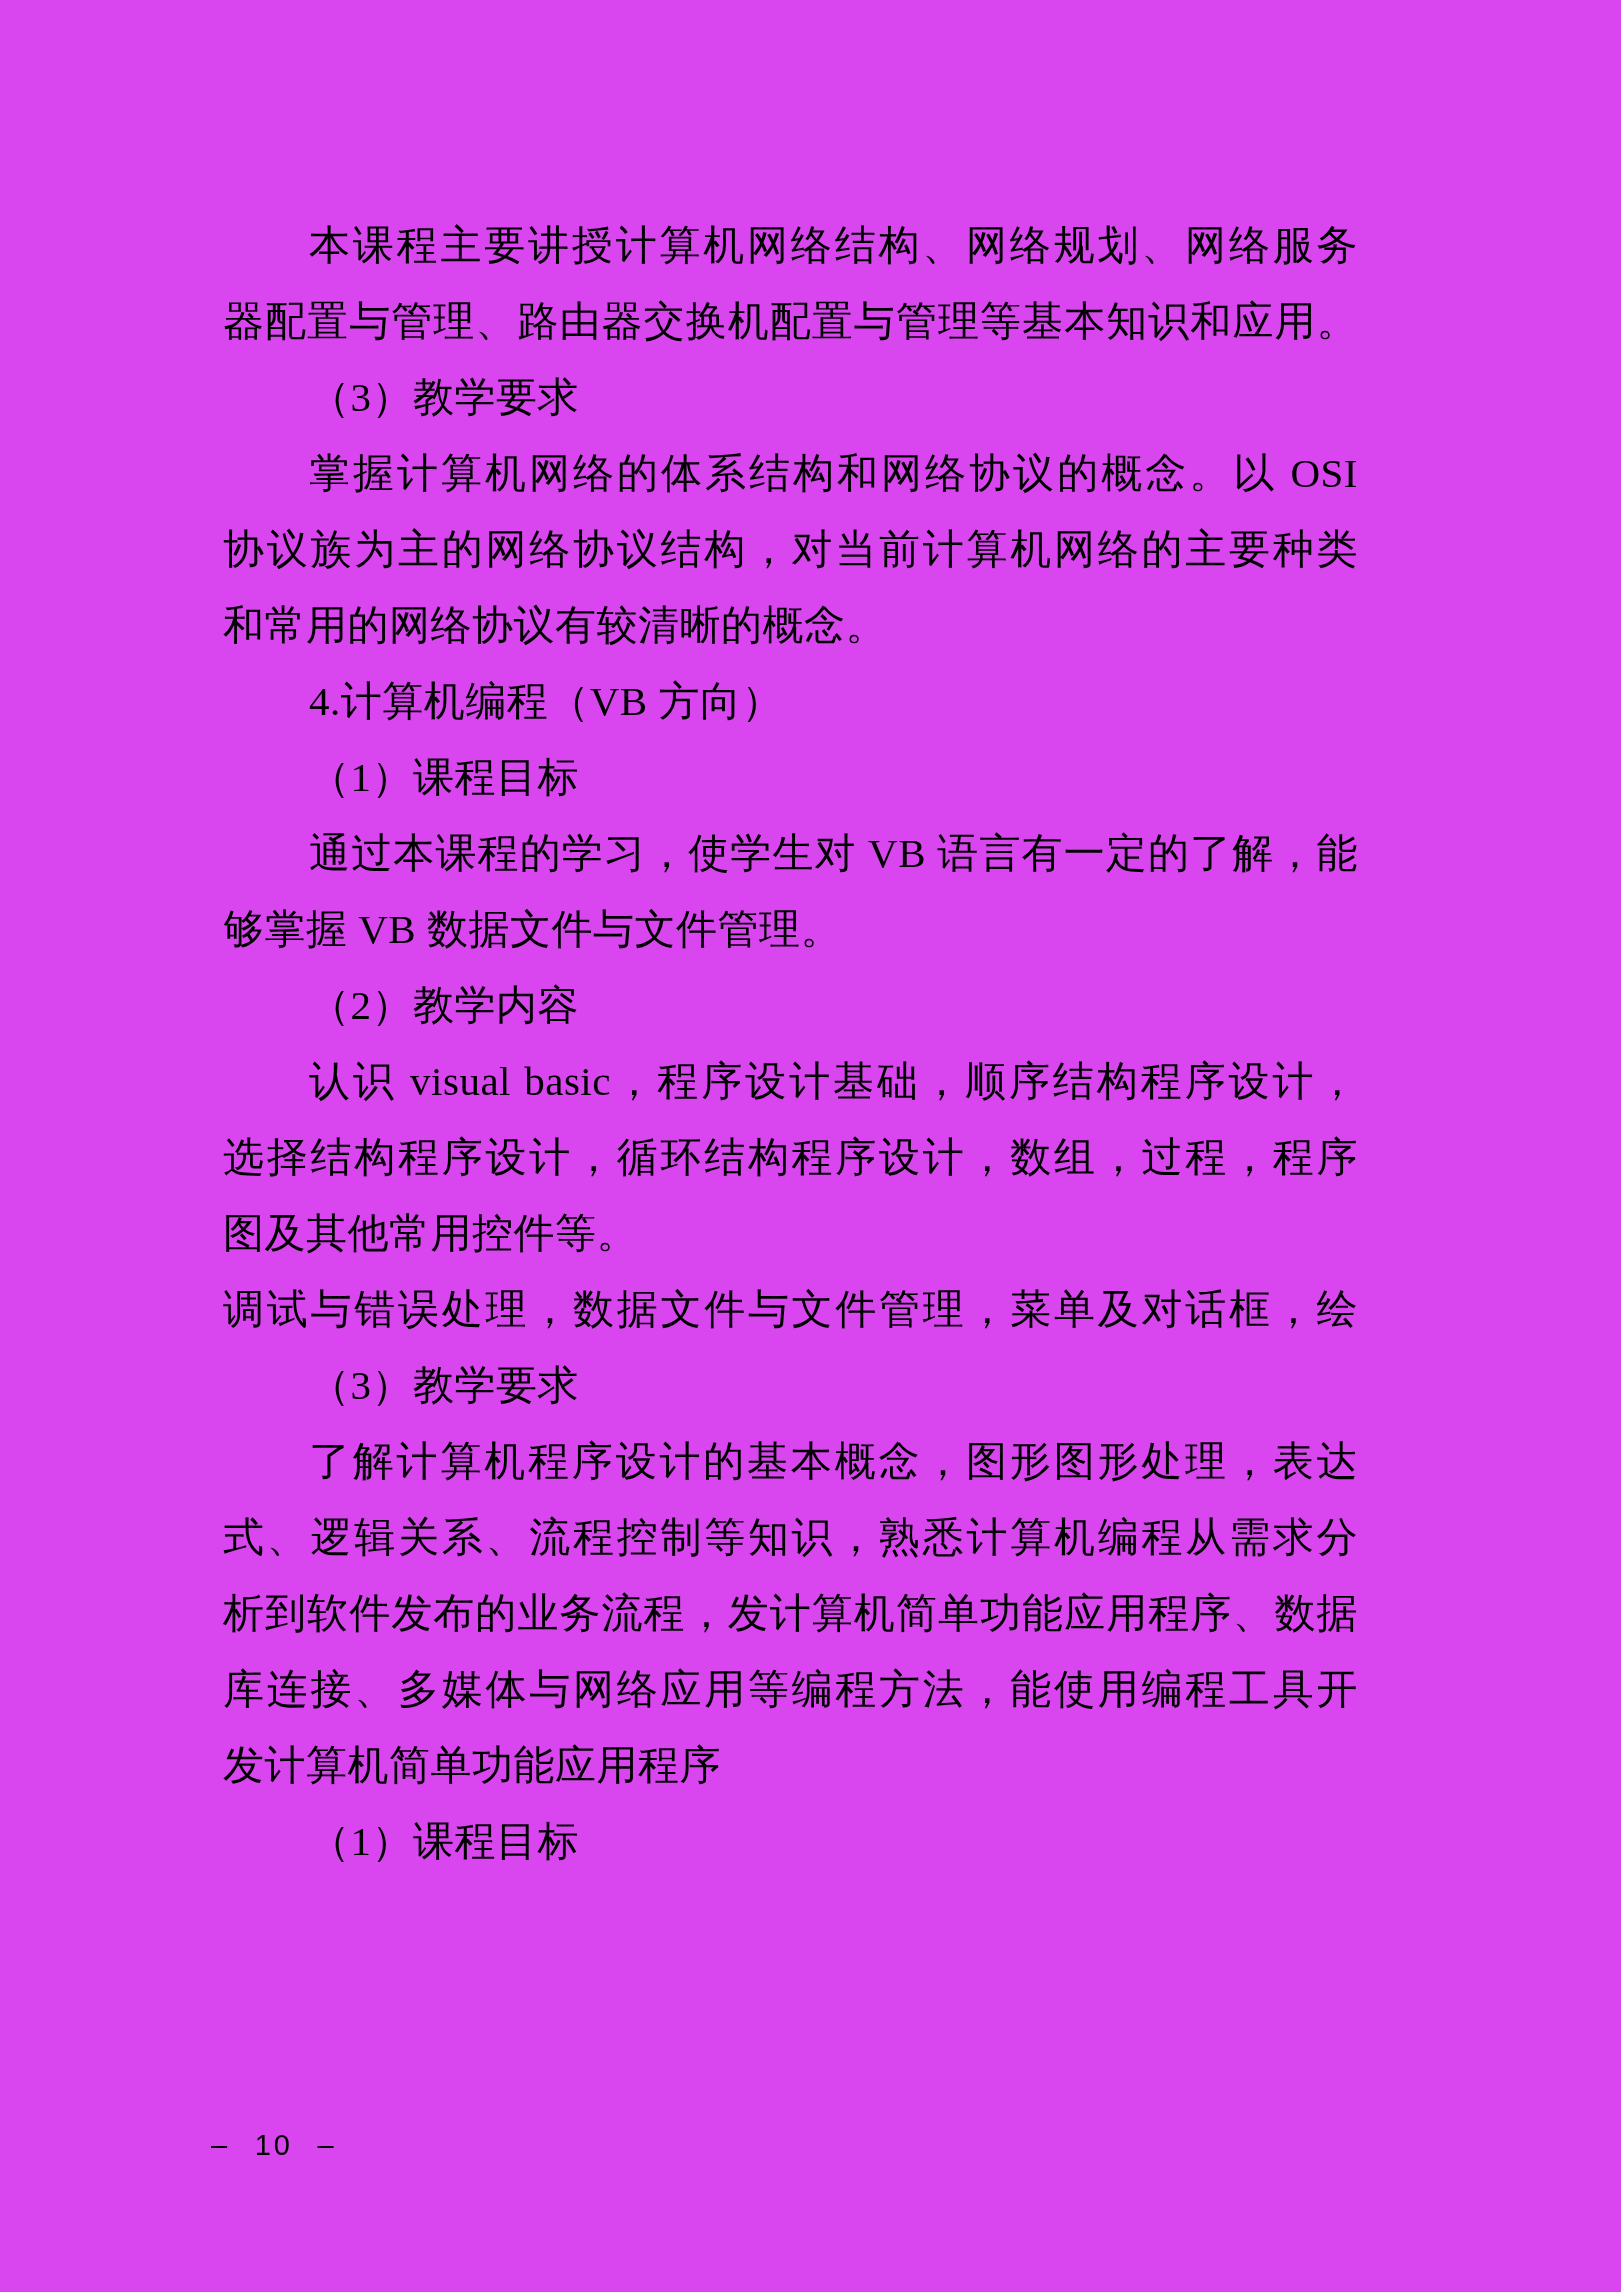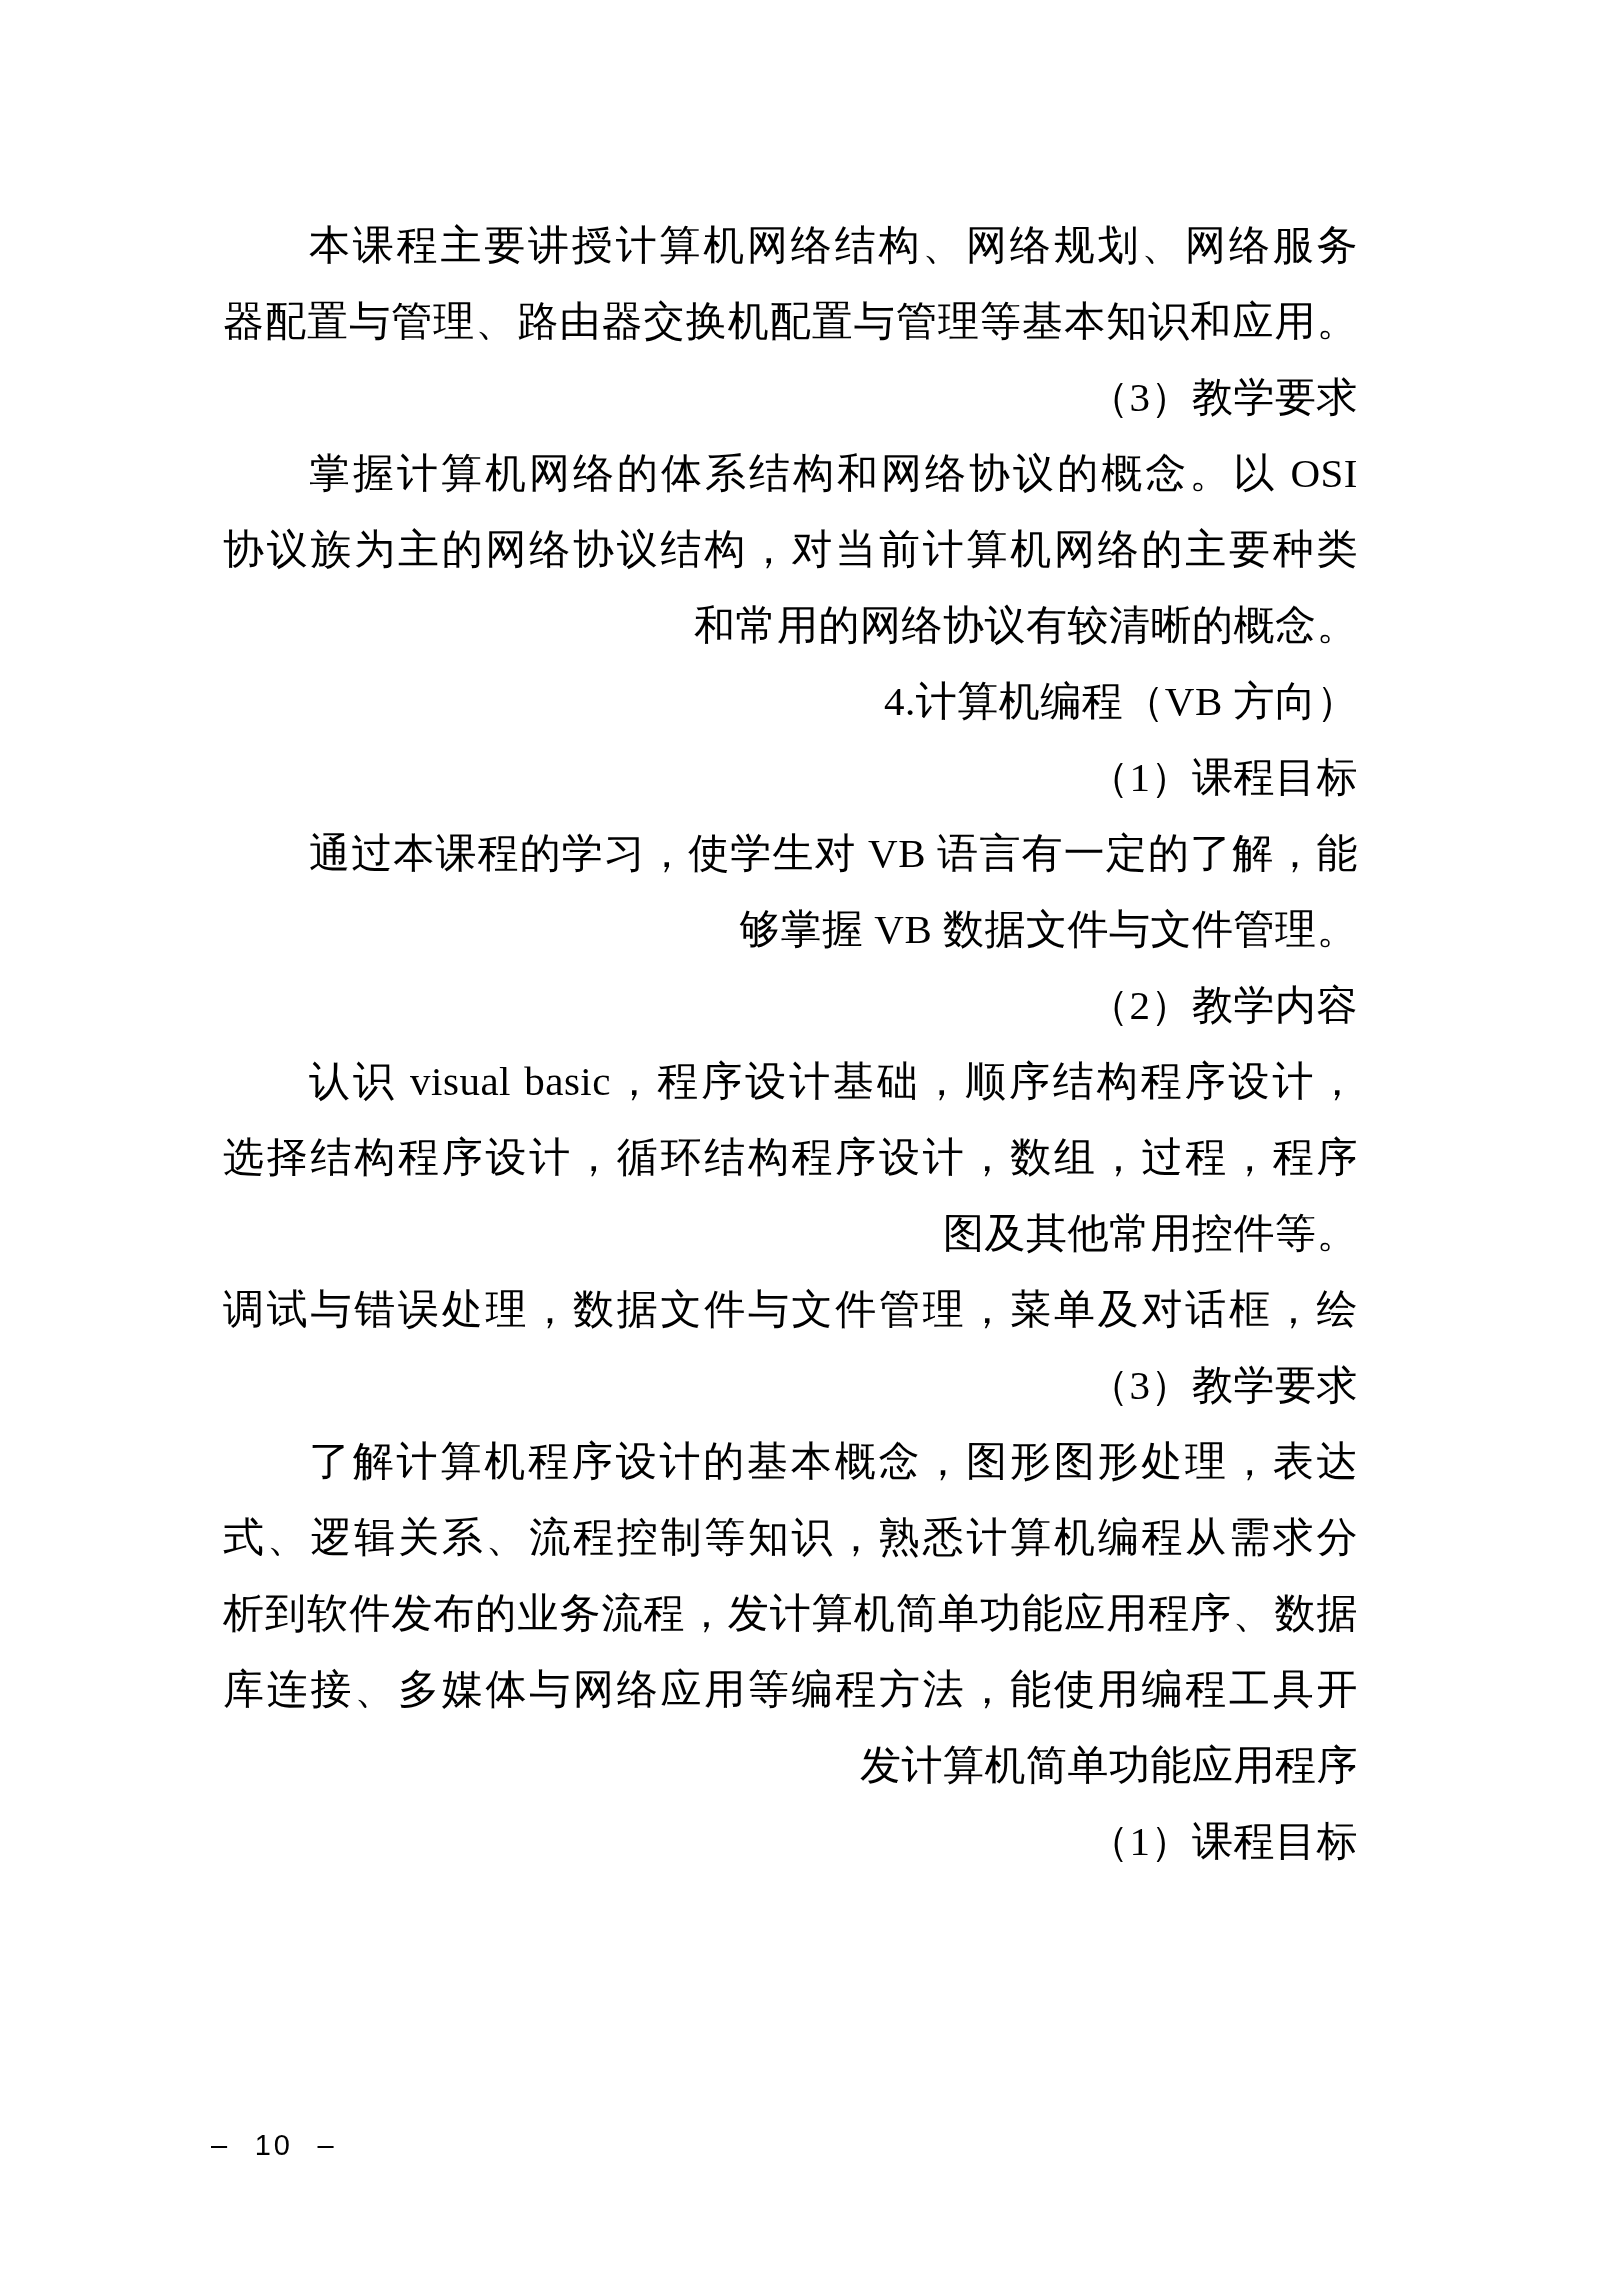--- a/index.html
+++ b/index.html
@@ -4,38 +4,38 @@
 <style>
   html, body {
     margin: 0;
     padding: 0;
     background: #e8e8e8;
   }
   .page {
     position: relative;
     width: 1621px;
     height: 2293px;
-    background: #ffffff;
+    background: #d946ef;
     margin: 0 auto;
     overflow: hidden;
     color: #000000;
     font-family: "Liberation Serif", "DejaVu Serif", serif;
   }
   .doc-body {
     position: absolute;
     left: 223px;
     top: 207px;
     width: 1135px;
   }
   .line {
     font-size: 41px;
     height: 76px;
     line-height: 76px;
     letter-spacing: 0.5px;
-    text-align: right;
+    text-align: left;
   }
   .line.fill {
     text-align: justify;
     text-align-last: justify;
   }
   .line.indent {
     text-indent: 86px;
   }
   .line.bold {
     font-weight: 400;

